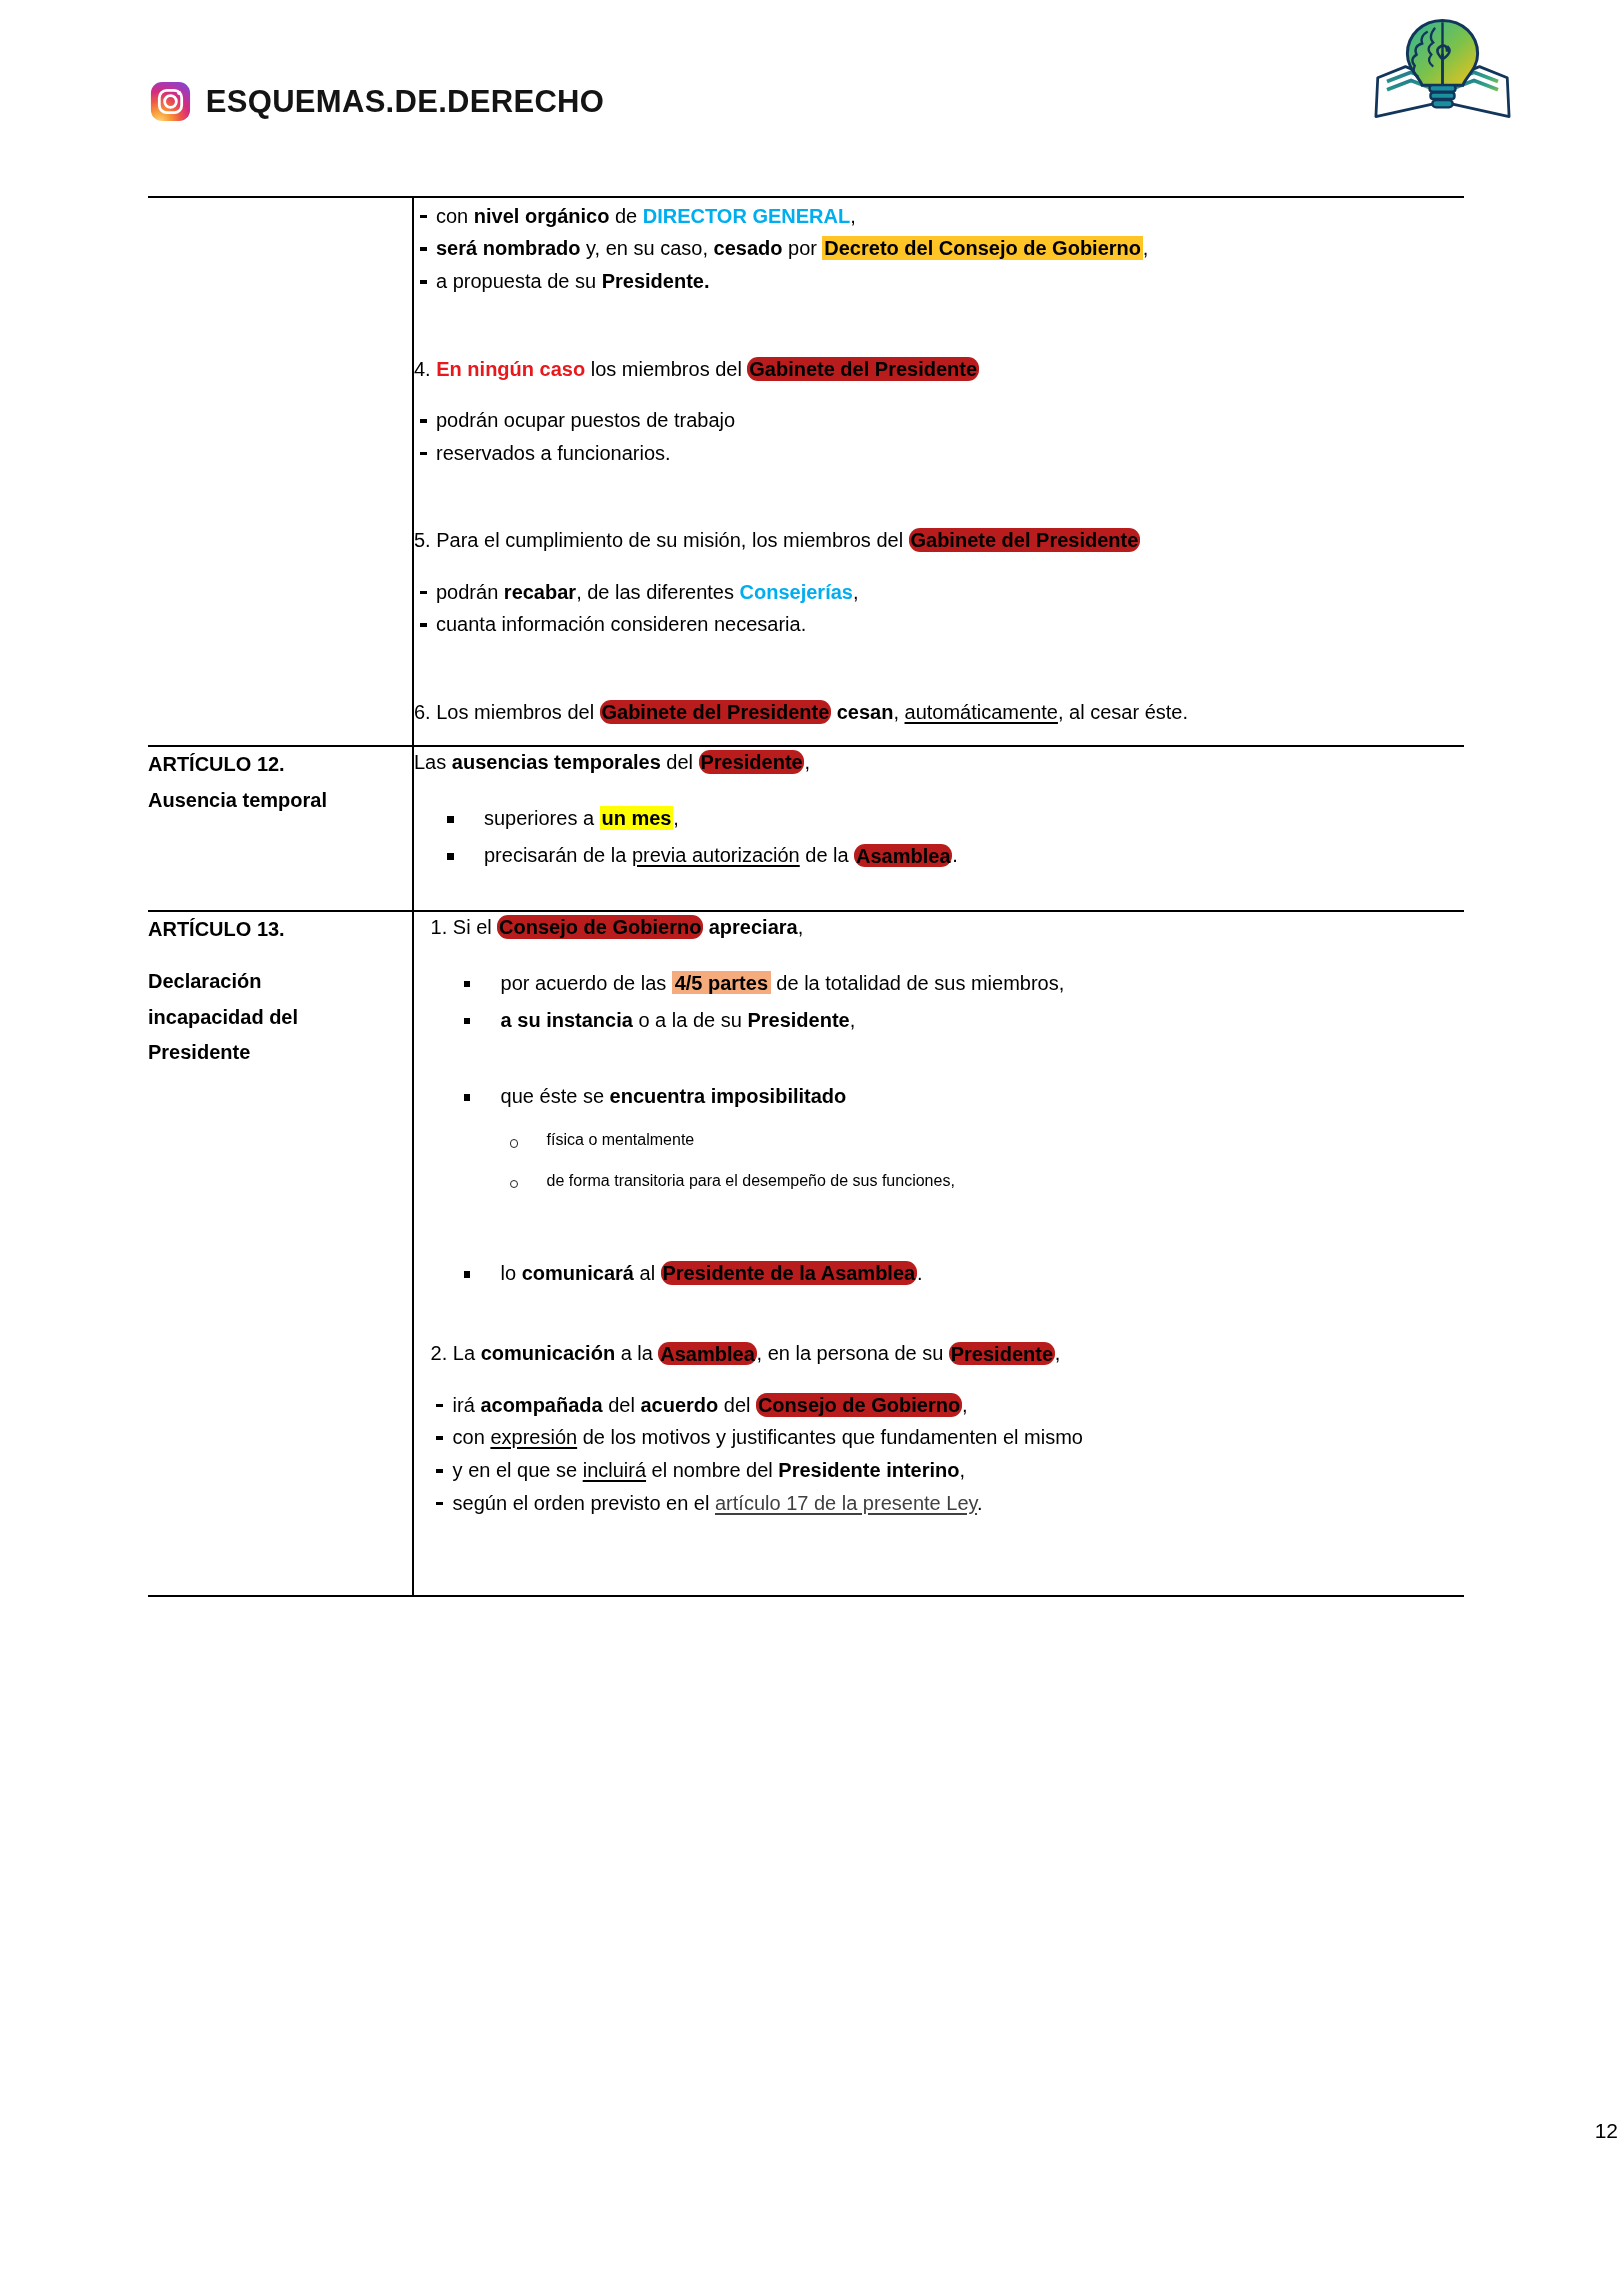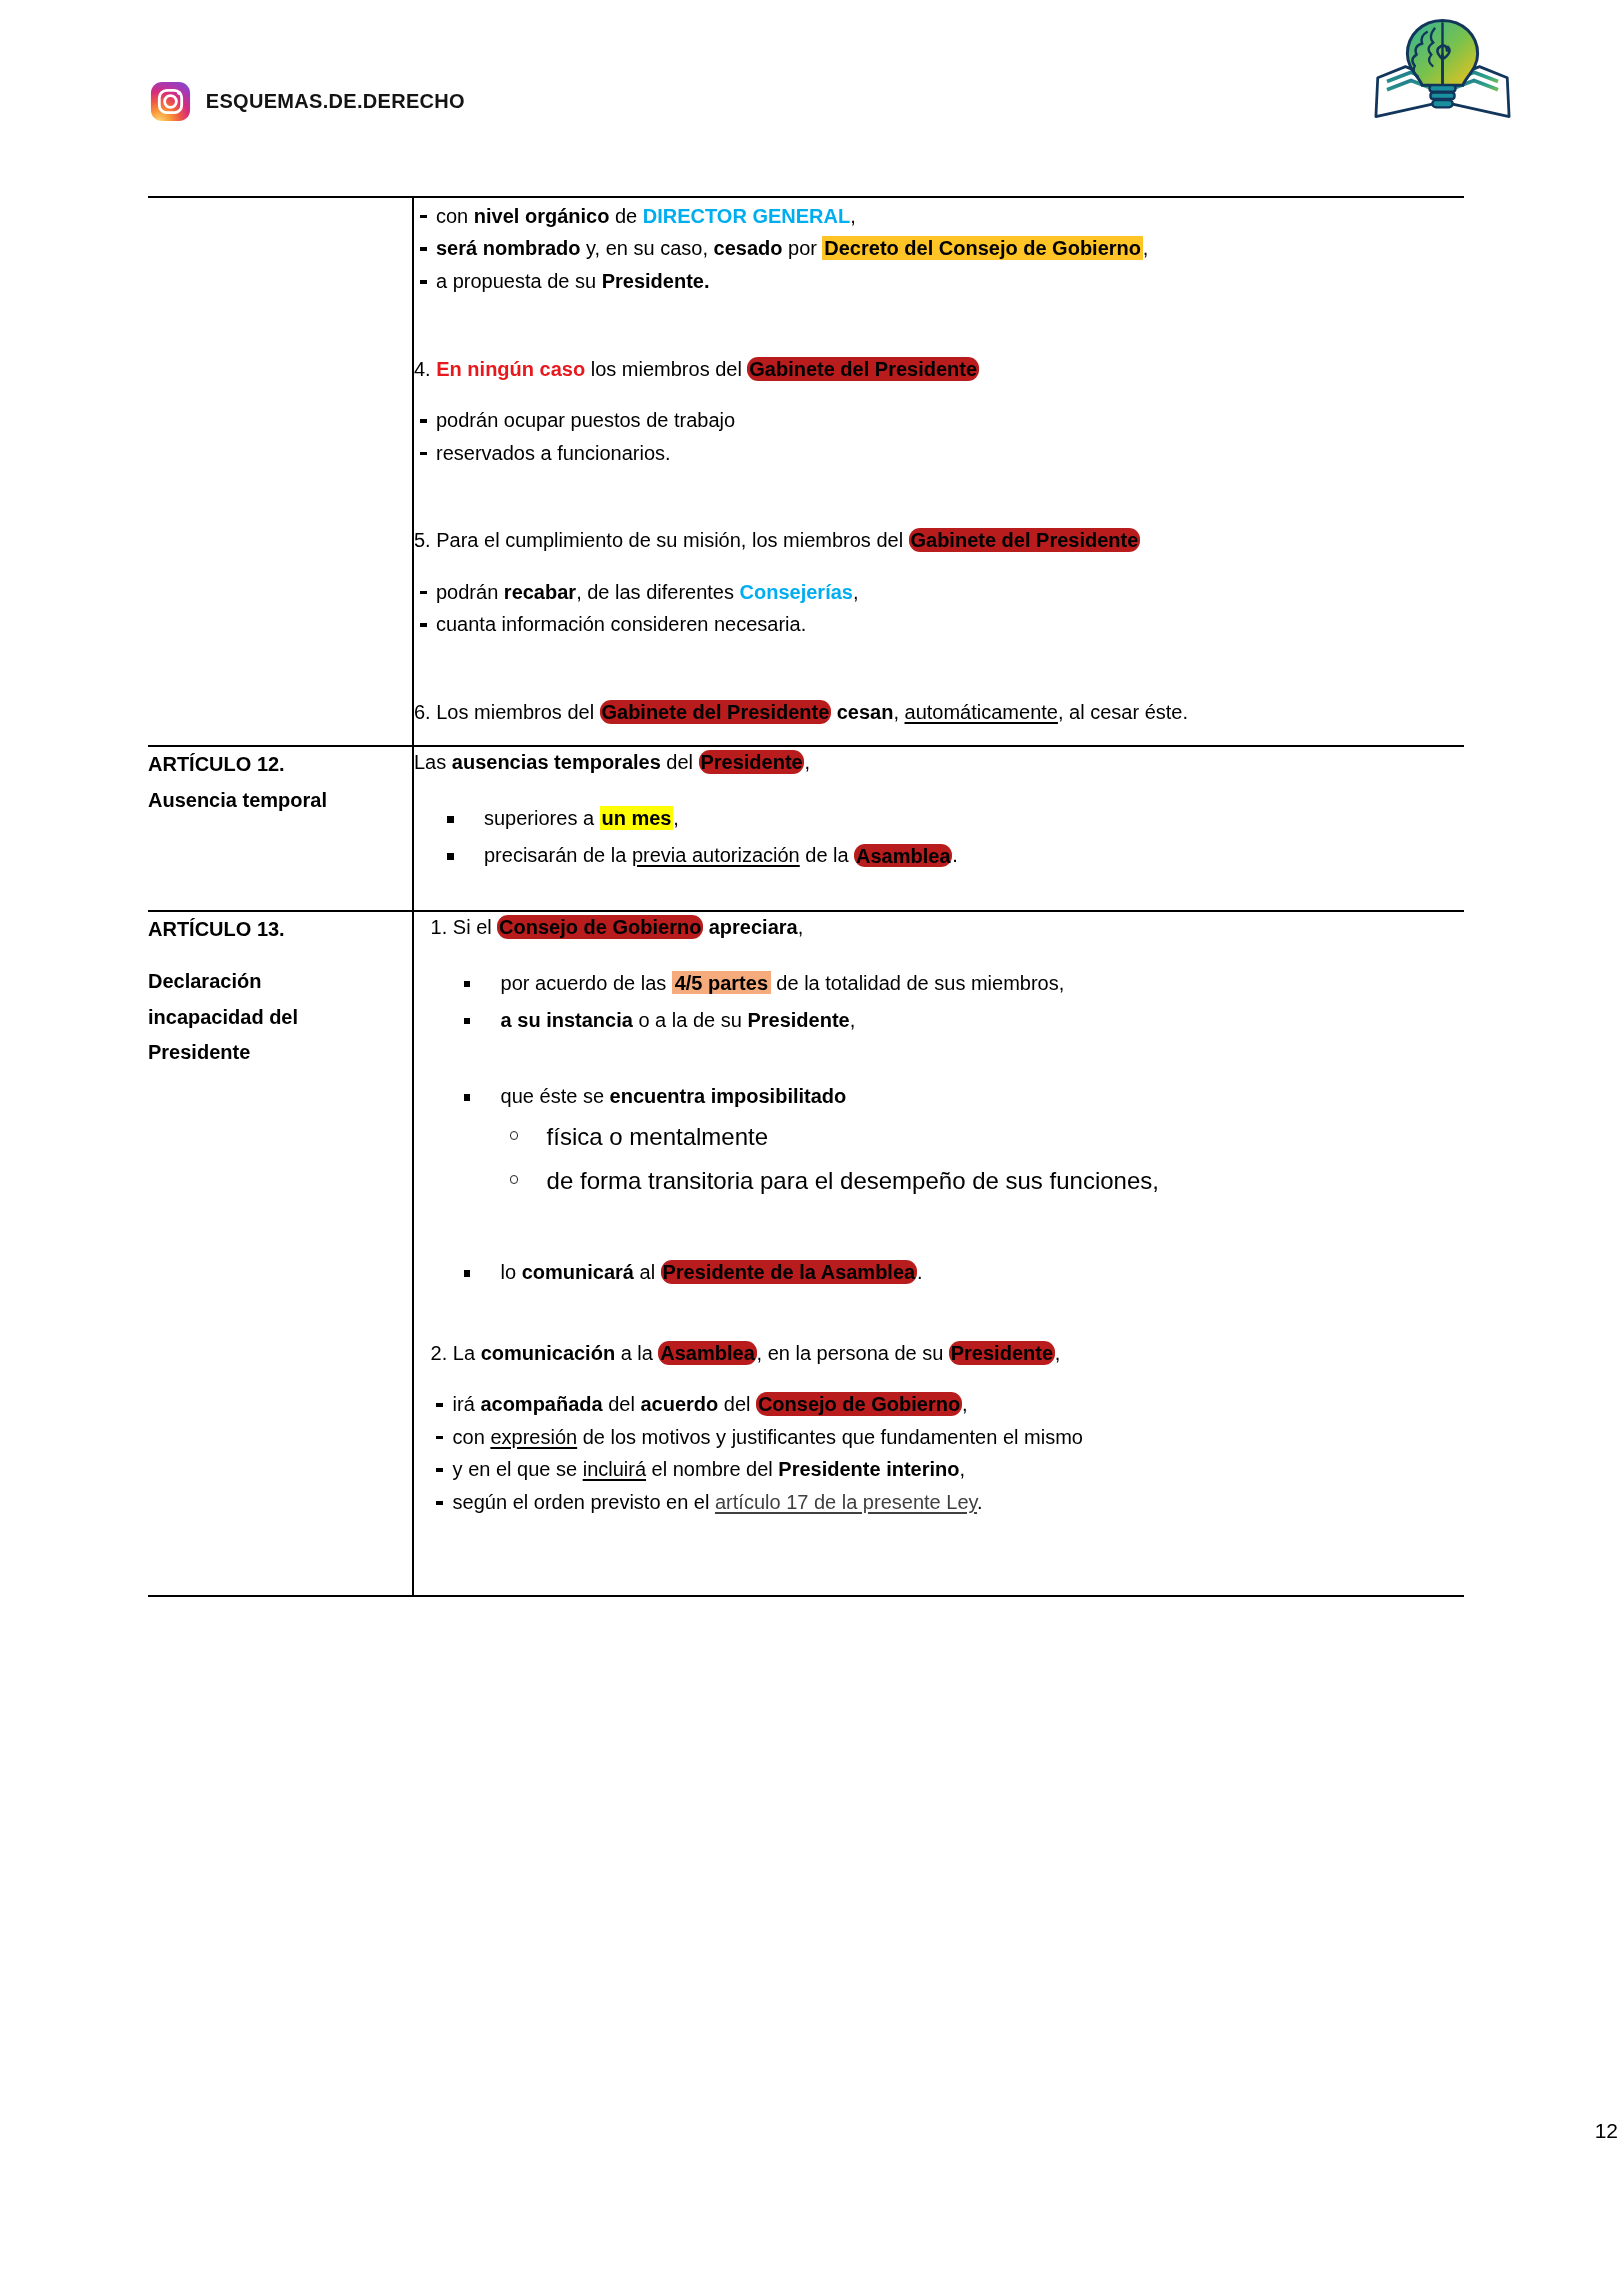--- a/index.html
+++ b/index.html
@@ -26,21 +26,21 @@
   .brand {
     position: absolute;
     left: 150px;
     top: 81px;
     display: flex;
     align-items: center;
     gap: 14.8px;
   }
   .ig-icon { width: 41px; height: 41px; display: block; }
   .brand-text {
-    font-size: 20px;
+    font-size: 31px;
     font-weight: bold;
     letter-spacing: 0.3px;
     color: #141414;
     white-space: nowrap;
   }
   .logo-mark {
     position: absolute;
     right: 83px;
     top: 13px;
     width: 185px;
@@ -142,23 +142,23 @@
     left: 33px;
     top: 12px;
     width: 6.5px;
     height: 6.5px;
     background: #000;
   }
   
   ul.circ > li {
     position: relative;
     padding-left: 116px;
-    font-size: 24px;
+    font-size: 16px;
     line-height: 1.45;
-    margin: 9px 0;
+    margin: 17px 0;
   }
   ul.circ > li::before {
     content: "";
     position: absolute;
     left: 79px;
     top: 11px;
     width: 8.3px;
     height: 8.3px;
     border: 1.5px solid #222;
     border-radius: 50%;

